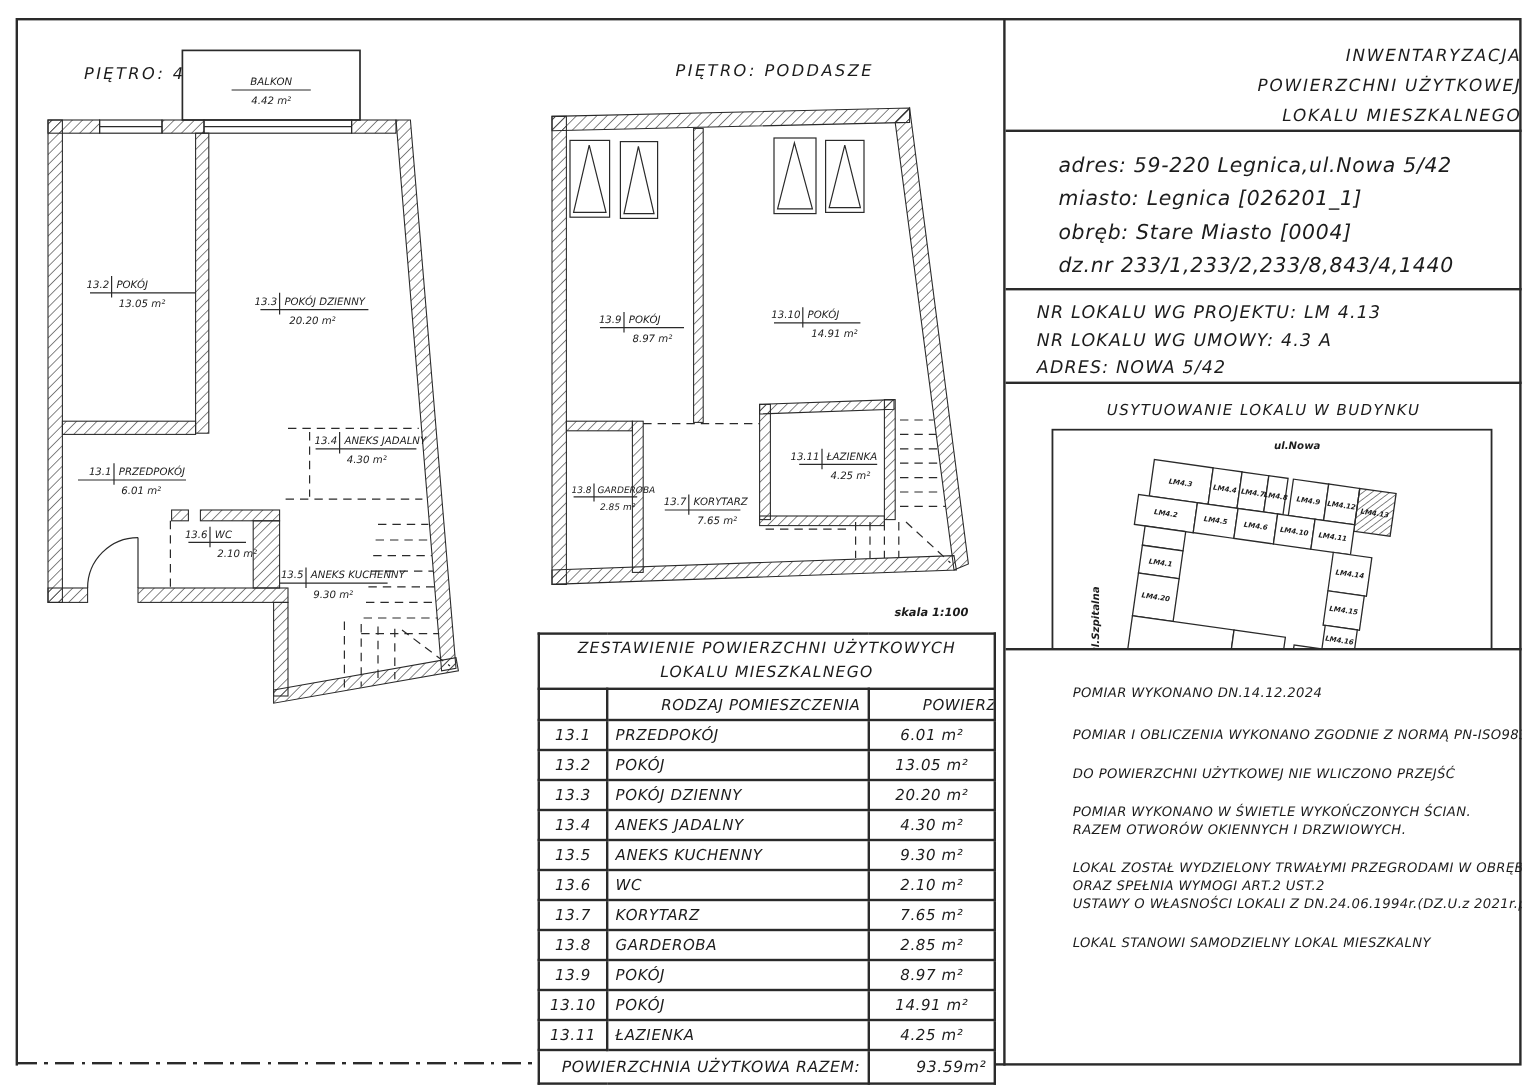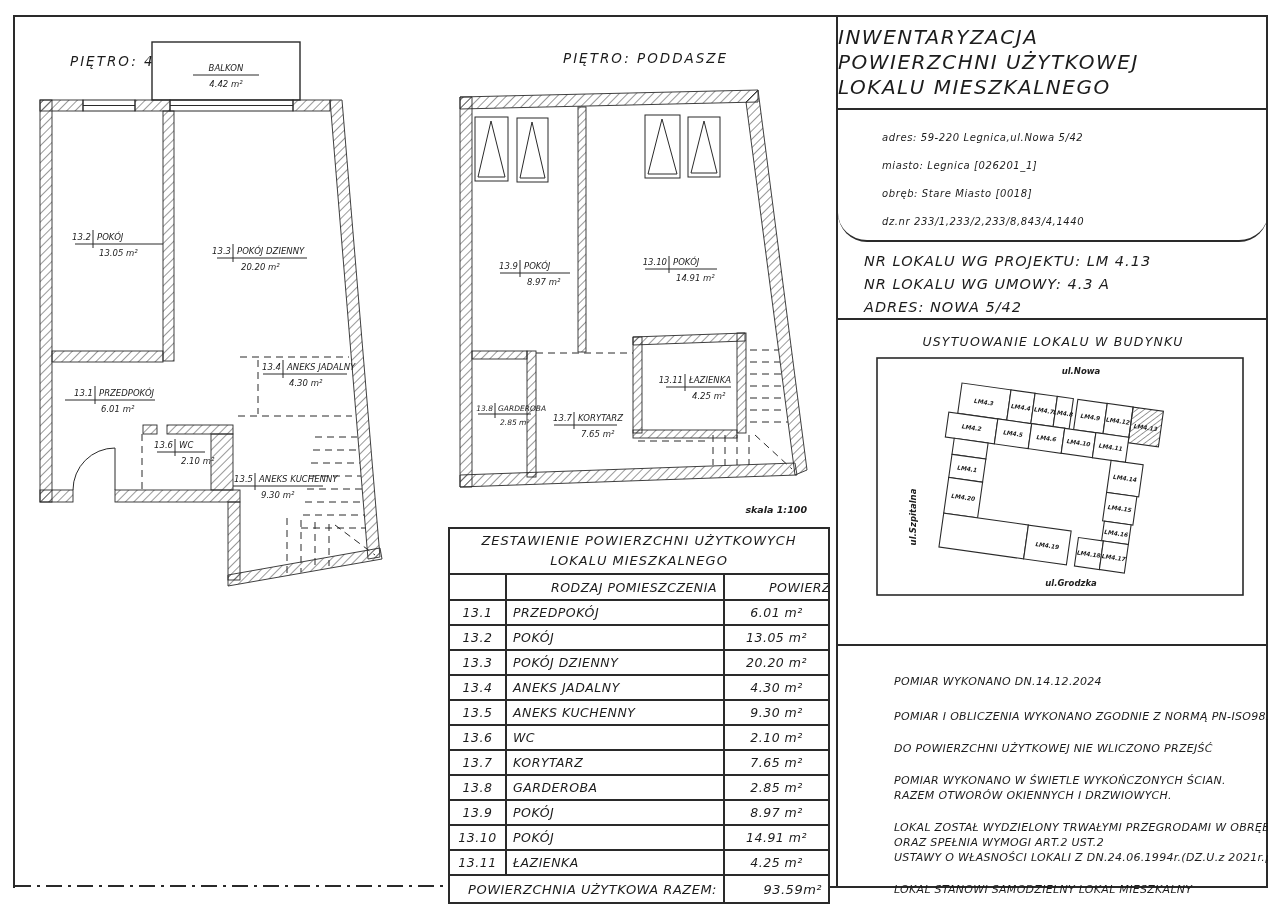--- a/index.html
+++ b/index.html
@@ -6,24 +6,24 @@
   body{width:1280px;height:905px;background:#fff;position:relative;overflow:hidden;
        font-family:"DejaVu Sans",sans-serif;font-style:italic;color:#1c1c1c;}
   .box{box-sizing:border-box;position:absolute;}
   .frame{left:13px;top:15px;width:1255px;height:873px;border:2px solid #2a2a2a;}
   .dashdot{left:15px;top:884px;width:545px;height:5px;background-color:#fff;
      background-image:repeating-linear-gradient(90deg,#2a2a2a 0 16px,transparent 16px 22px,#2a2a2a 22px 25px,transparent 25px 31px);
      background-size:100% 2px;background-position:0 1px;background-repeat:no-repeat;}
   .panel{left:836px;top:15px;width:432px;height:873px;border-left:2px solid #2a2a2a;}
   .sec{box-sizing:border-box;width:100%;border-bottom:2px solid #2a2a2a;overflow:hidden;}
   .sec:last-child{border-bottom:none;}
-  .sec1{height:95px;text-align:left;padding-top:10px;font-size:20px;line-height:25px;letter-spacing:1.5px;}
-  .sec2{height:132px;padding:14px 0 0 44px;font-size:10px;line-height:28px;letter-spacing:0.6px;border-radius:29px;}
+  .sec1{height:95px;text-align:right;padding-top:20px;font-size:14px;line-height:25px;letter-spacing:1.5px;}
+  .sec2{height:132px;padding:14px 0 0 44px;font-size:17px;line-height:28px;letter-spacing:0.6px;}
   .sec3{height:78px;padding:8px 0 0 26px;font-size:14.5px;line-height:23px;letter-spacing:1px;}
-  .sec4{height:326px;}
+  .sec4{height:222px;}
   .sec4-title{text-align:center;margin-top:14px;font-size:12.5px;letter-spacing:1.2px;}
   .sec5{height:256px;font-size:11px;letter-spacing:0.3px;padding:0 10px 0 12px;white-space:nowrap;}
   .note{line-height:15px;margin-left:44px;}
   .mt28{margin-top:28px;}  .mt20{margin-top:20px;}  .mt17{margin-top:17px;}
   .areatable{border-collapse:collapse;table-layout:fixed;width:380px;background:#fff;}
   .areatable td{border:2px solid #2a2a2a;font-style:italic;font-size:12.5px;
       padding:0 6px;height:23px;white-space:nowrap;overflow:hidden;letter-spacing:0.5px;margin-left:16px;}
   .areatable td.tt{height:44px;text-align:center;font-size:13px;line-height:20px;letter-spacing:1px;}
   .areatable td.hd{text-align:center;height:24px;font-size:12.5px;padding-left:44px;}
   .areatable td.no{text-align:center;}
@@ -337,21 +337,21 @@
 
 <div class="box panel">
   <div class="sec sec1">
     <div>INWENTARYZACJA</div>
     <div>POWIERZCHNI UŻYTKOWEJ</div>
     <div>LOKALU  MIESZKALNEGO</div>
   </div>
   <div class="sec sec2">
     <div>adres: 59-220  Legnica,ul.Nowa  5/42</div>
     <div>miasto: Legnica  [026201_1]</div>
-    <div>obręb: Stare  Miasto  [0018]</div>
+    <div>obręb: Stare  Miasto  [0004]</div>
     <div>dz.nr  233/1,233/2,233/8,843/4,1440</div>
   </div>
   <div class="sec sec3">
     <div>NR  LOKALU  WG  PROJEKTU: LM  4.13</div>
     <div>NR  LOKALU  WG  UMOWY: 4.3  A</div>
     <div>ADRES: NOWA  5/42</div>
     <div>PIĘTRO: 4  •  PODDASZE</div>
   </div>
   <div class="sec sec4">
     <div class="sec4-title">USYTUOWANIE  LOKALU  W  BUDYNKU</div>

